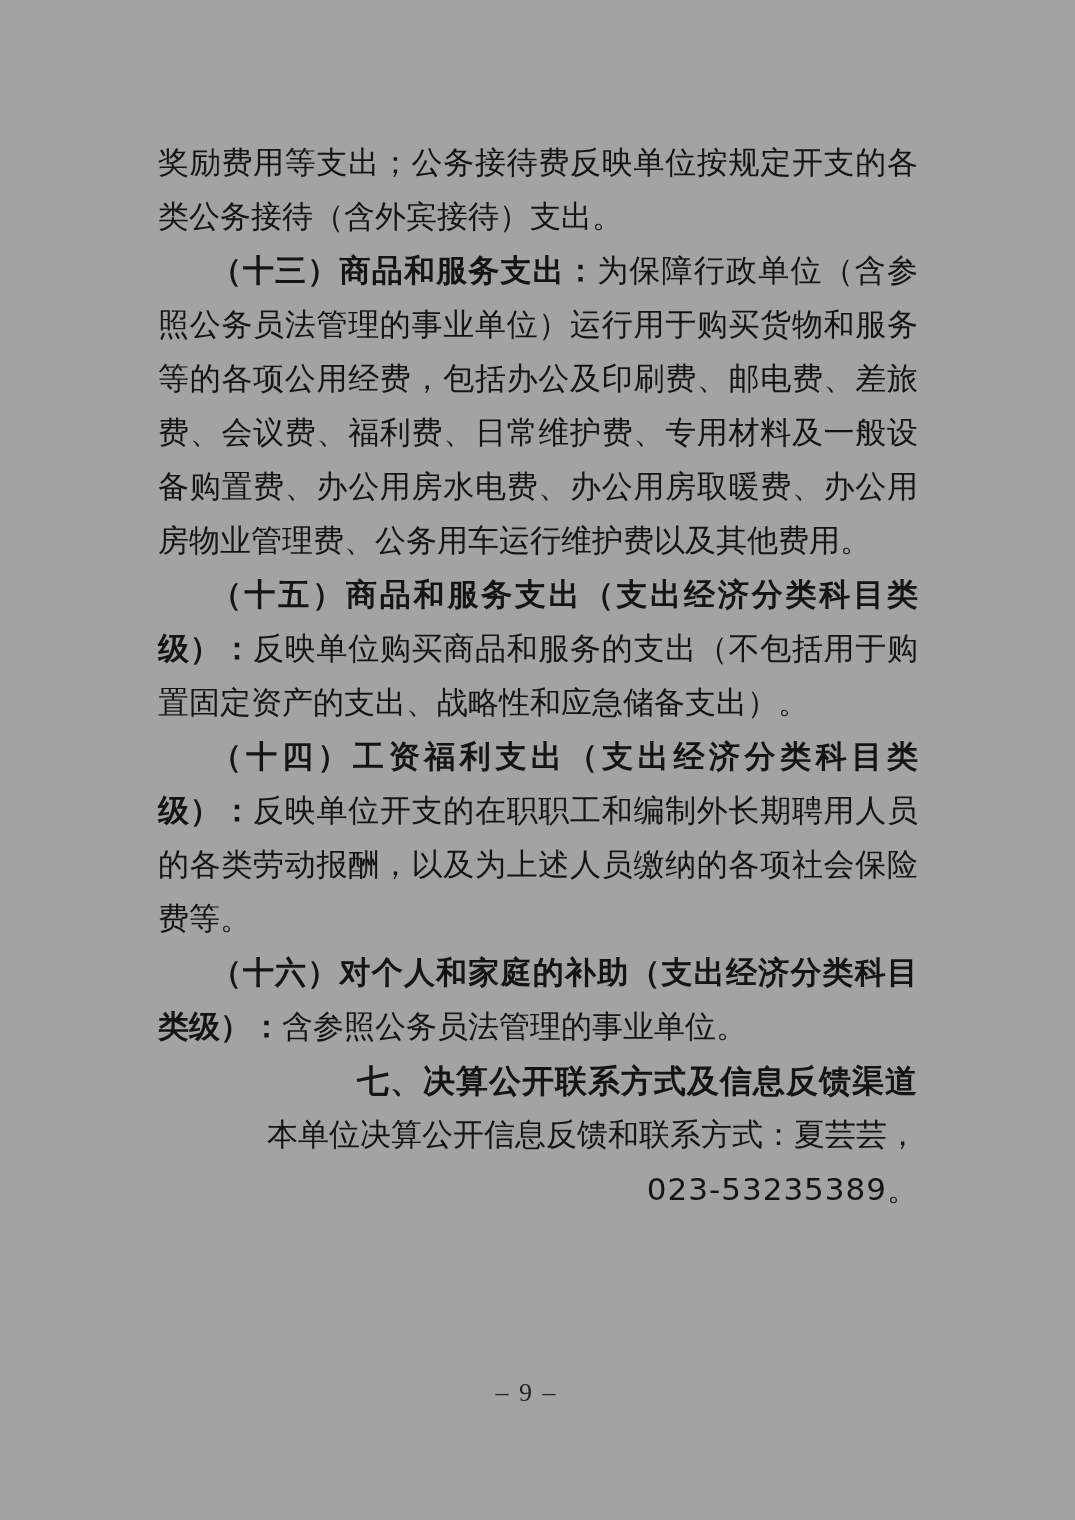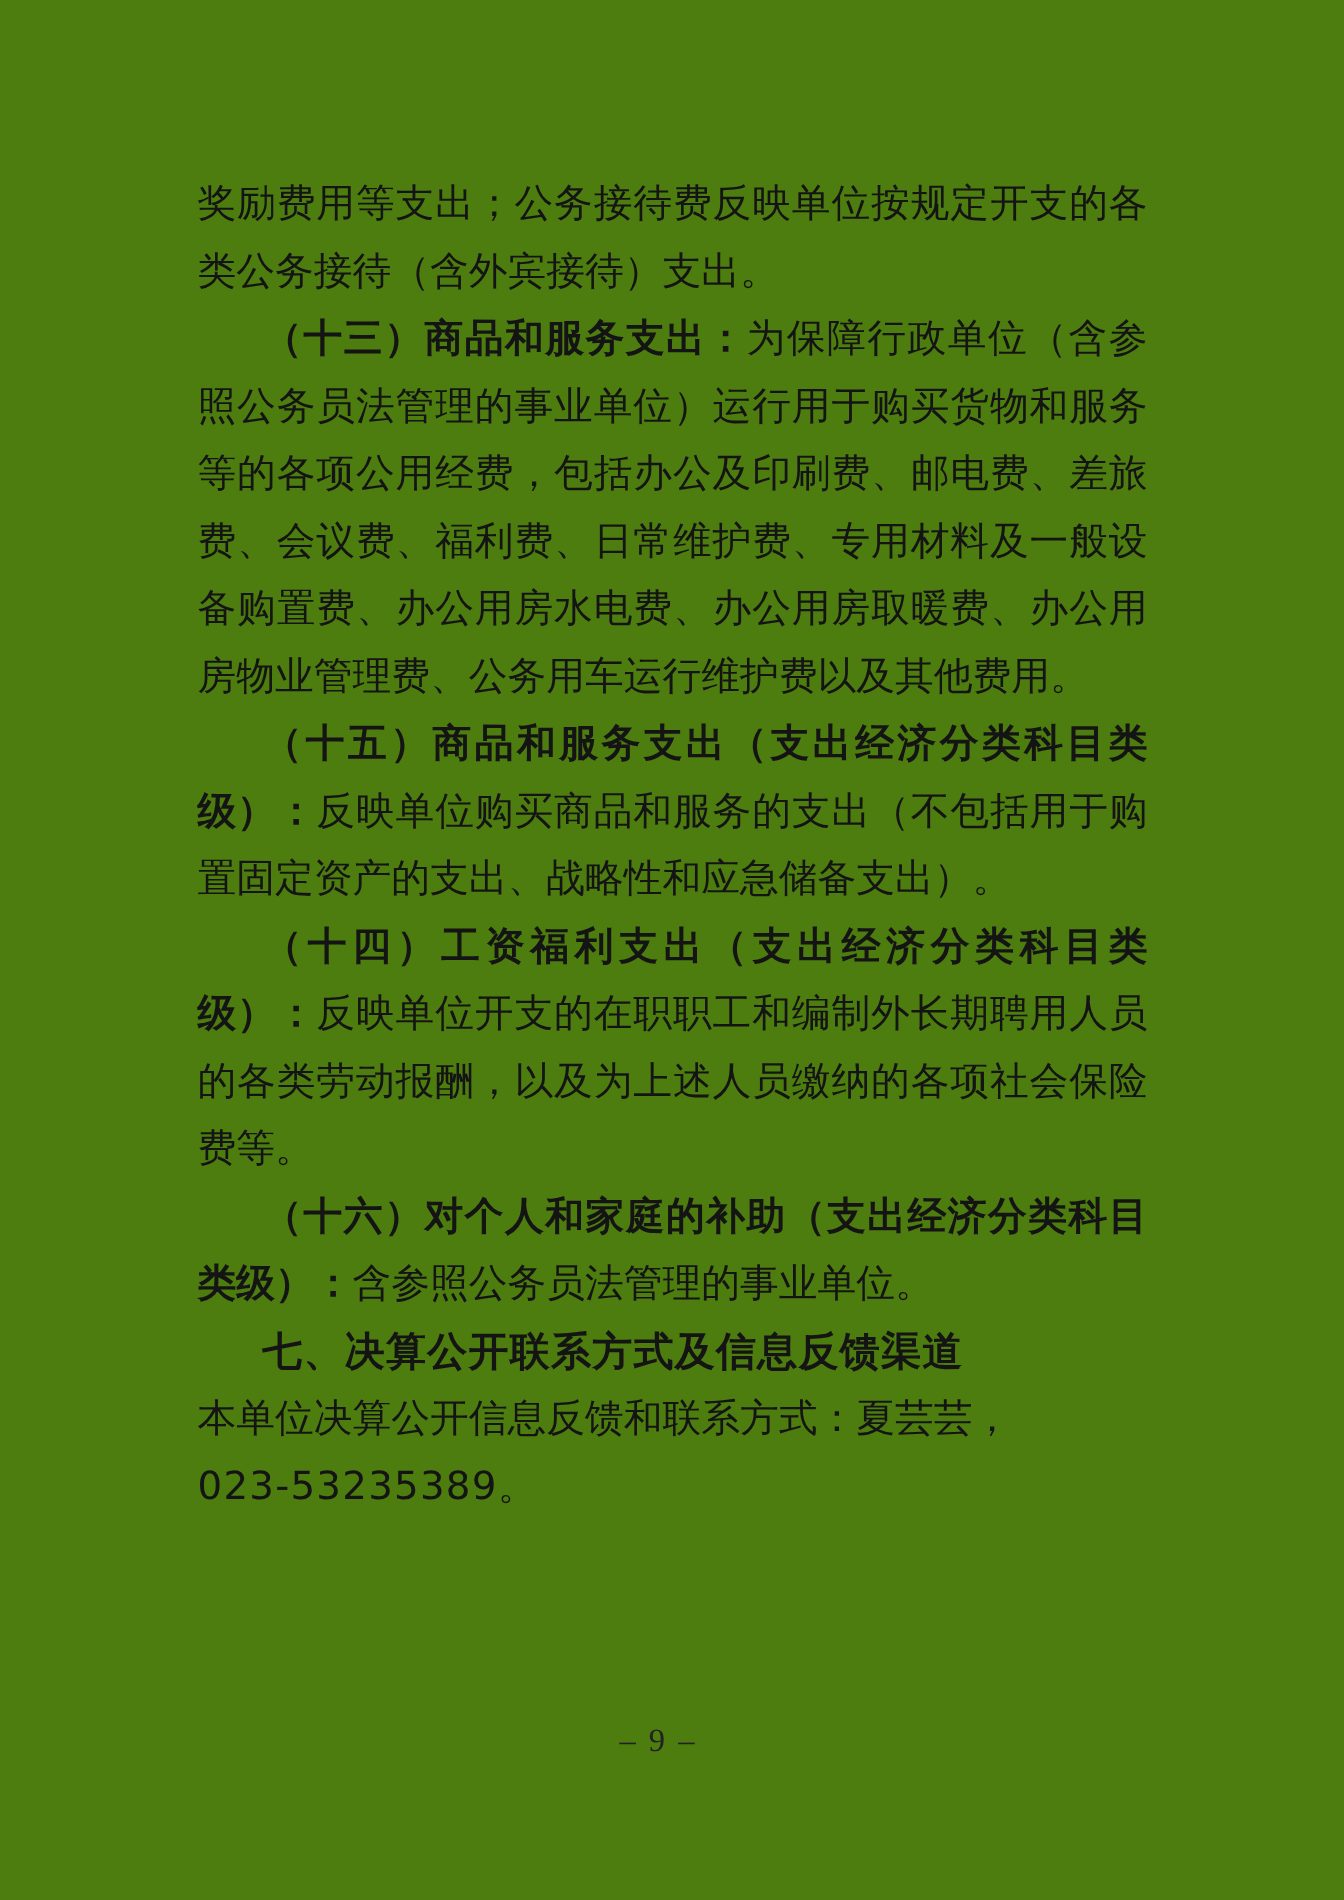--- a/index.html
+++ b/index.html
@@ -1,21 +1,21 @@
 <!DOCTYPE html>
 <html><head>
 <meta charset="utf-8">
 <style>
   * { margin: 0; padding: 0; box-sizing: border-box; }
   html, body { background: #ffffff; }
   .page {
     position: relative;
     width: 1075px;
     height: 1520px;
-    background: #4d7c0f;
+    background: #a3a3a3;
     overflow: hidden;
     font-family: "Liberation Serif", "DejaVu Serif", serif;
     color: #141414;
   }
   .body-text {
     position: absolute;
     left: 158px;
     top: 136px;
     width: 760px;
     font-size: 31px;
@@ -25,24 +25,24 @@
   }
   .para { text-align: justify; }
   .para.indent { text-indent: 1.7em; }
   .lead-run { font-weight: bold; }
   .body-run { font-weight: normal; }
   .section-heading {
     font-family: "Liberation Sans", "DejaVu Sans", sans-serif;
     font-weight: bold;
     font-size: 32px;
     text-indent: 1.62em;
-    text-align: left;
+    text-align: right;
     letter-spacing: 1px;
   }
-  .para.contact { text-align: left; }
+  .para.contact { text-align: right; }
   .phone-number {
     font-family: "DejaVu Sans", "Liberation Sans", sans-serif;
     white-space: nowrap;
     letter-spacing: 1px;
   }
   .page-footer {
     position: absolute;
     left: 0;
     right: 22px;
     top: 1378px;

